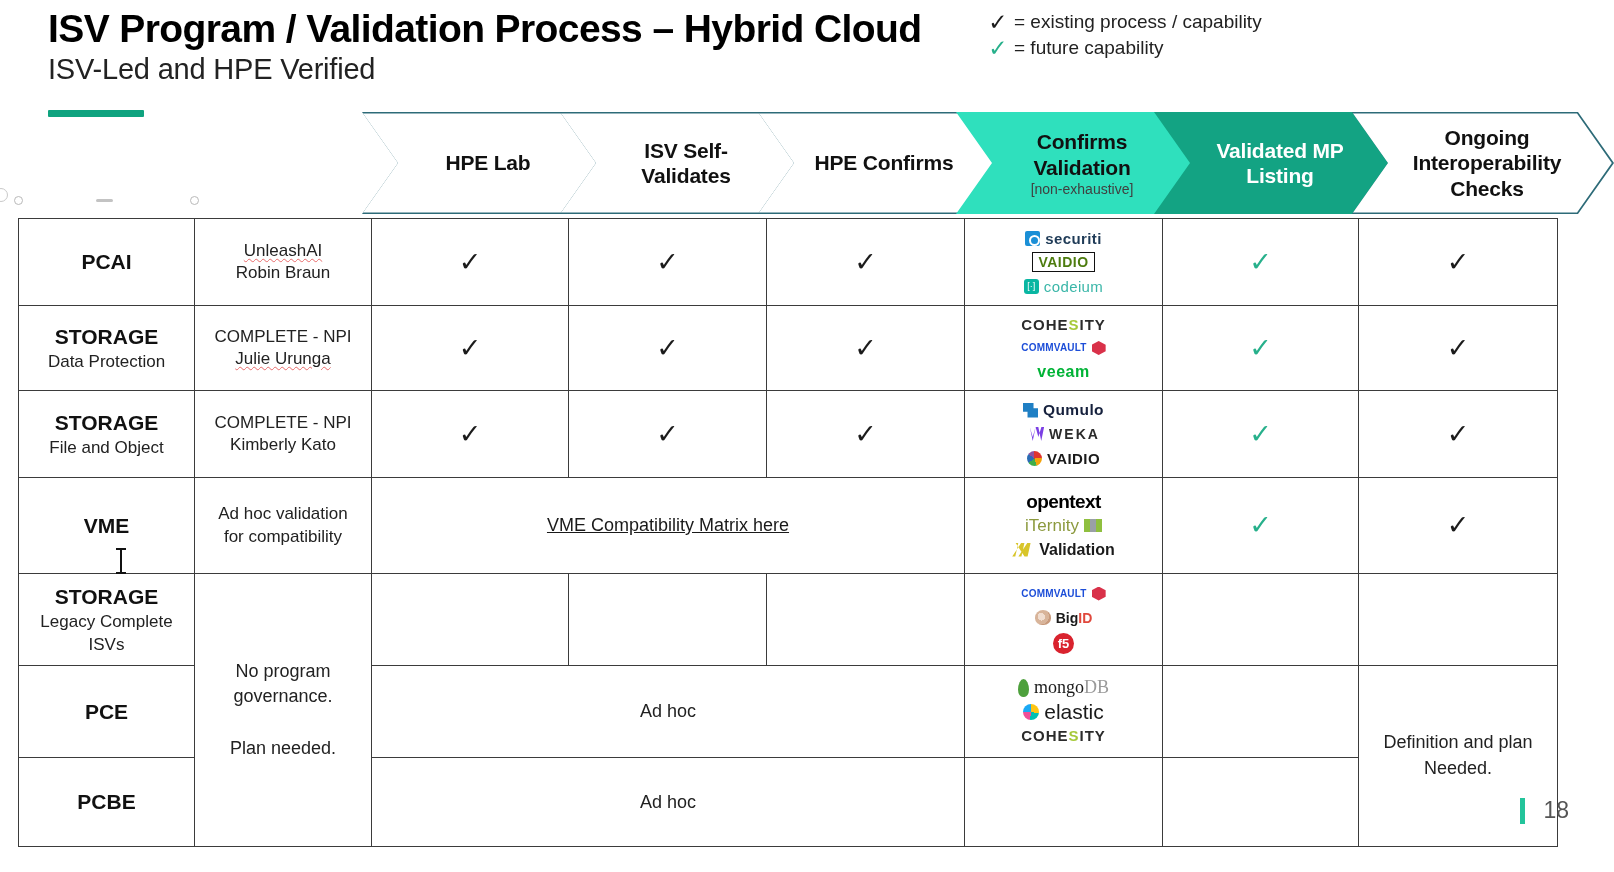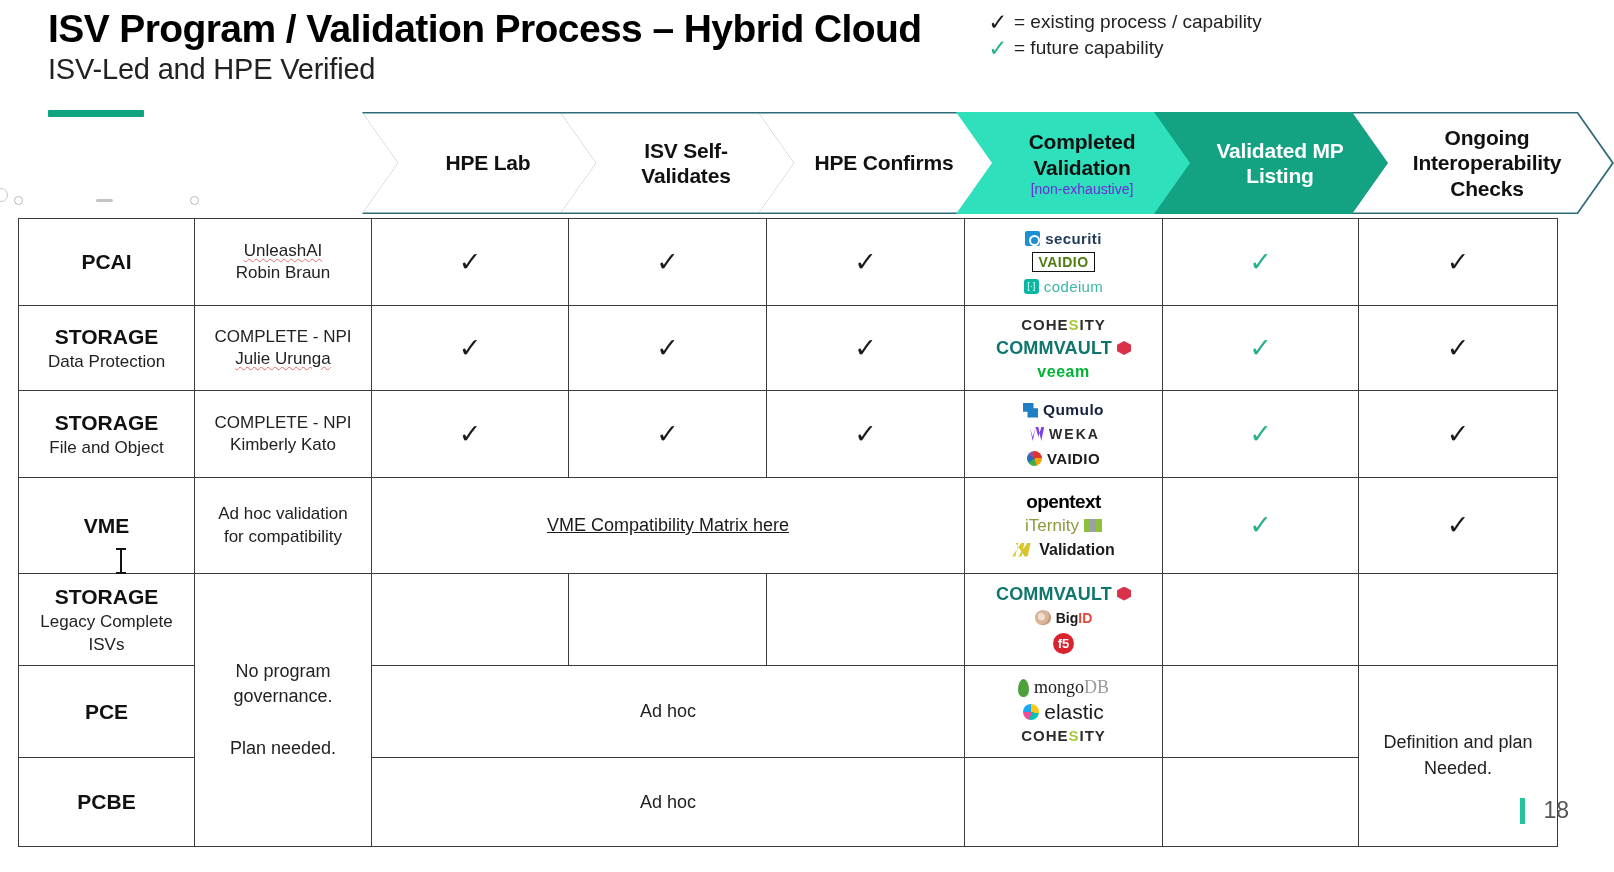--- a/index.html
+++ b/index.html
@@ -66,21 +66,21 @@
   }
   .chev-outline { background:#2d6b78; }
   .chev-outline .chev-fill {
     position:absolute; inset:0; background:#ffffff;
     clip-path: polygon(0 1.6px, calc(100% - 37px) 1.6px, calc(100% - 2.2px) 50%, calc(100% - 37px) calc(100% - 1.6px), 0 calc(100% - 1.6px), 35.4px 50%);
   }
   .chev-label {
     position:relative; z-index:3; font-size:21px; font-weight:bold;
     color:#111; line-height:1.2; letter-spacing:-0.2px;
   }
-  .chev-sub { position:relative; z-index:3; font-size:14px; color:#6d28d9; margin-top:1px; }
+  .chev-sub { position:relative; z-index:3; font-size:14px; color:#404040; margin-top:1px; }
   .chev-mint { background:#2fe0bd; }
   .chev-teal { background:#13a383; }
   .chev-teal .chev-label { color:#ffffff; }
 
   
   #matrix {
     position:absolute; left:18px; top:218px;
     width:1539px; height:628px;
     border-collapse:collapse; table-layout:fixed;
     background:#fff;
@@ -127,21 +127,21 @@
   .t-securiti { color:#1f3b57; font-size:15px; }
   .box-vaidio { border:1.7px solid #111; padding:1px 5px; font-size:14px; font-weight:bold;
      color:#4d7c0f; letter-spacing:0.5px; line-height:1.15; }
   .m-codeium { background:#09b6a2; position:relative; border-radius:3px; }
   .m-codeium:after { content:"[·]"; position:absolute; inset:0; color:#fff; font-size:9px;
      display:flex; align-items:center; justify-content:center; }
   .t-codeium { color:#3ab6a8; font-size:15px; font-weight:normal; }
 
   .t-cohesity { color:#2b2b2b; font-size:15px; letter-spacing:1px; }
   .t-cohesity i { color:#a6c93a; font-style:normal; }
-  .t-commvault { color:#0f766e; font-size:18px; letter-spacing:0.2px; }
+  .t-commvault { color:#1d4ed8; font-size:10px; letter-spacing:0.2px; }
   .m-commvault { width:14px; height:14px; background:#d93149;
      clip-path:polygon(50% 0,100% 27%,100% 73%,50% 100%,0 73%,0 27%); }
   .t-veeam { color:#00b336; font-size:16px; letter-spacing:0.5px; }
 
   .m-qumulo { width:15px; height:15px; background:#1f7fc4;
      clip-path:polygon(0 0,70% 0,70% 38%,100% 38%,100% 100%,30% 100%,30% 62%,0 62%); }
   .t-qumulo { color:#16213d; font-size:15.5px; }
   .m-weka { width:17px; height:14px; background:#7b3fe4;
      clip-path:polygon(0 0,16% 0,33% 100%,50% 0,66% 0,83% 100%,100% 0,84% 0,66% 72%,50% 0,33% 72%,16% 0); }
   .t-weka { color:#2b2b2b; font-size:14px; letter-spacing:2px; }
@@ -240,21 +240,21 @@
 
   <div class="chev chev-outline" style="left:758px; width:244px;">
     <div class="chev-fill"></div>
     <div class="chev-inner">
       <div class="chev-label">HPE Confirms</div>
     </div>
   </div>
 
   <div class="chev chev-mint" style="left:956px; width:244px;">
     <div class="chev-inner">
-      <div class="chev-label">Completed</div>
+      <div class="chev-label">Confirms</div>
       <div class="chev-label">Validation</div>
       <div class="chev-sub">[non-exhaustive]</div>
     </div>
   </div>
 
   <div class="chev chev-teal" style="left:1154px; width:244px;">
     <div class="chev-inner">
       <div class="chev-label">Validated MP</div>
       <div class="chev-label">Listing</div>
     </div>

